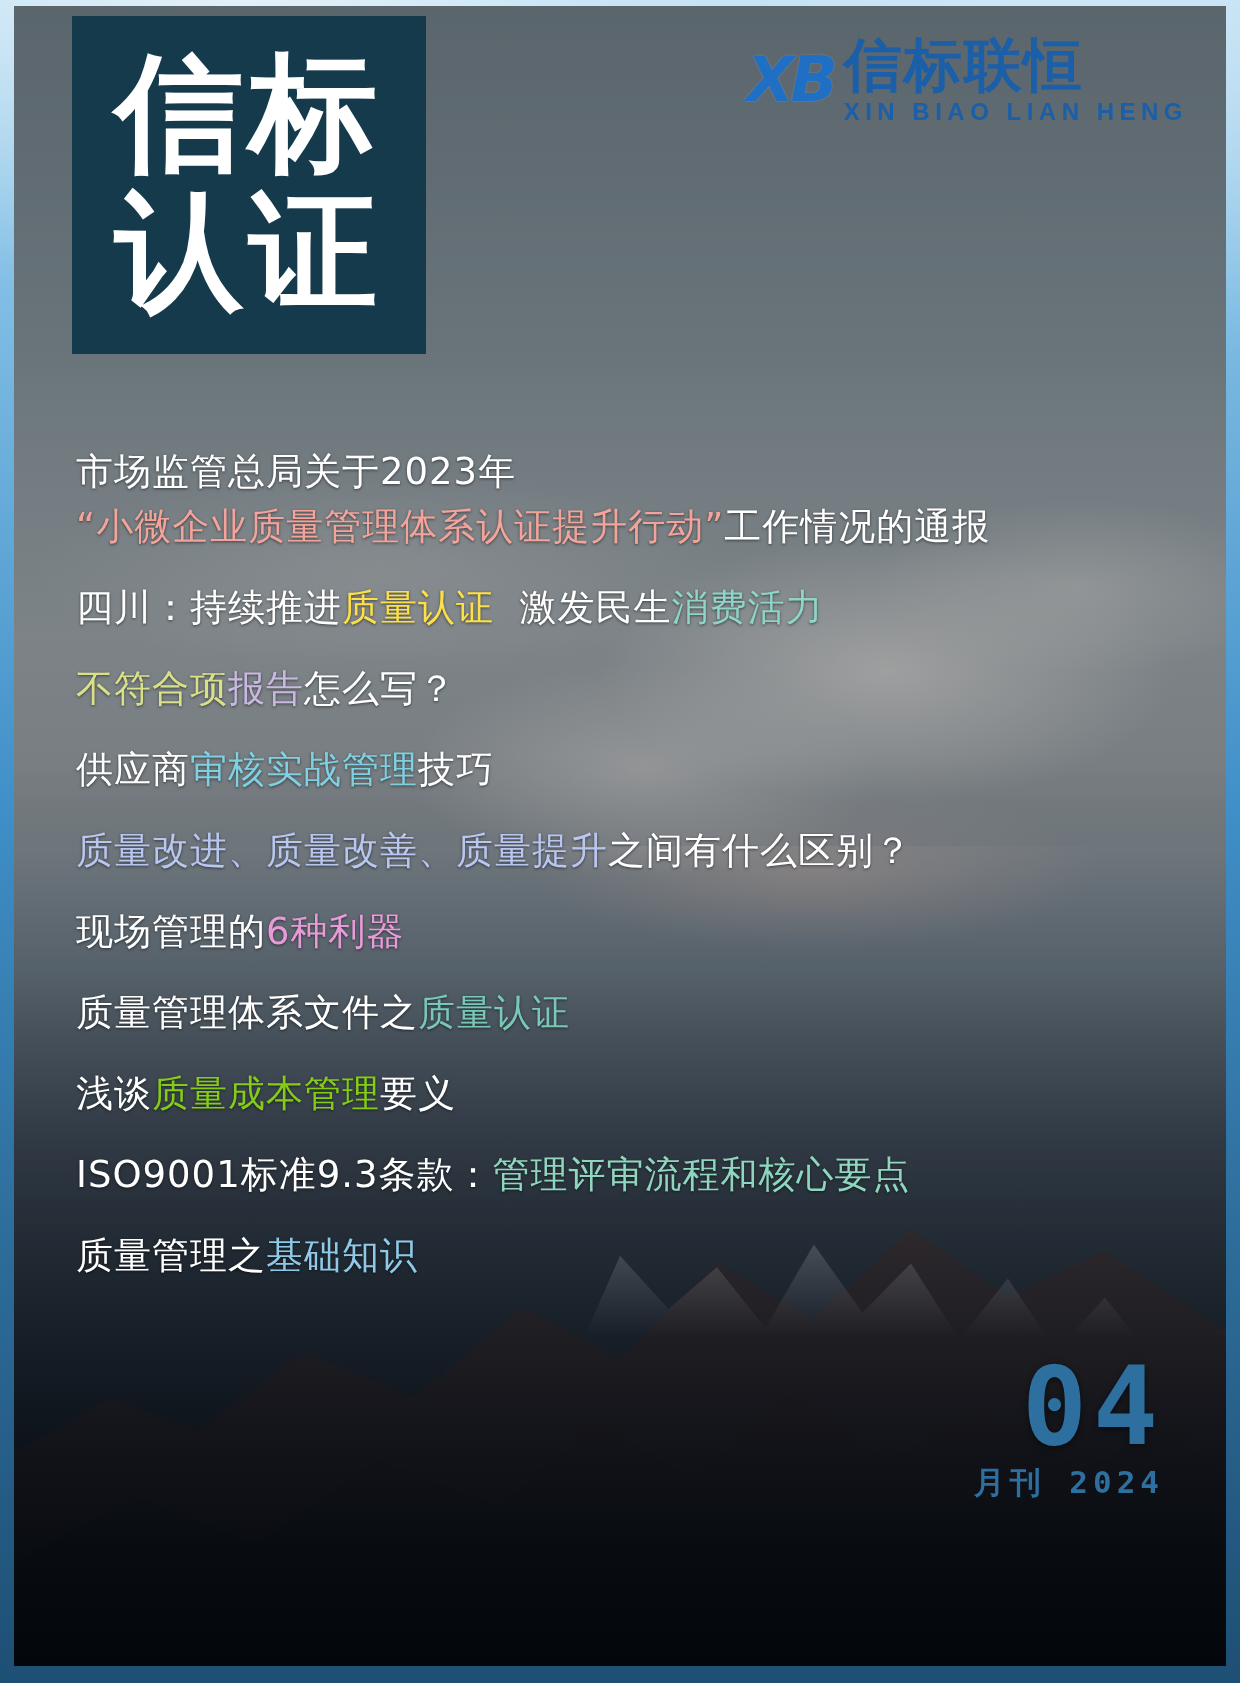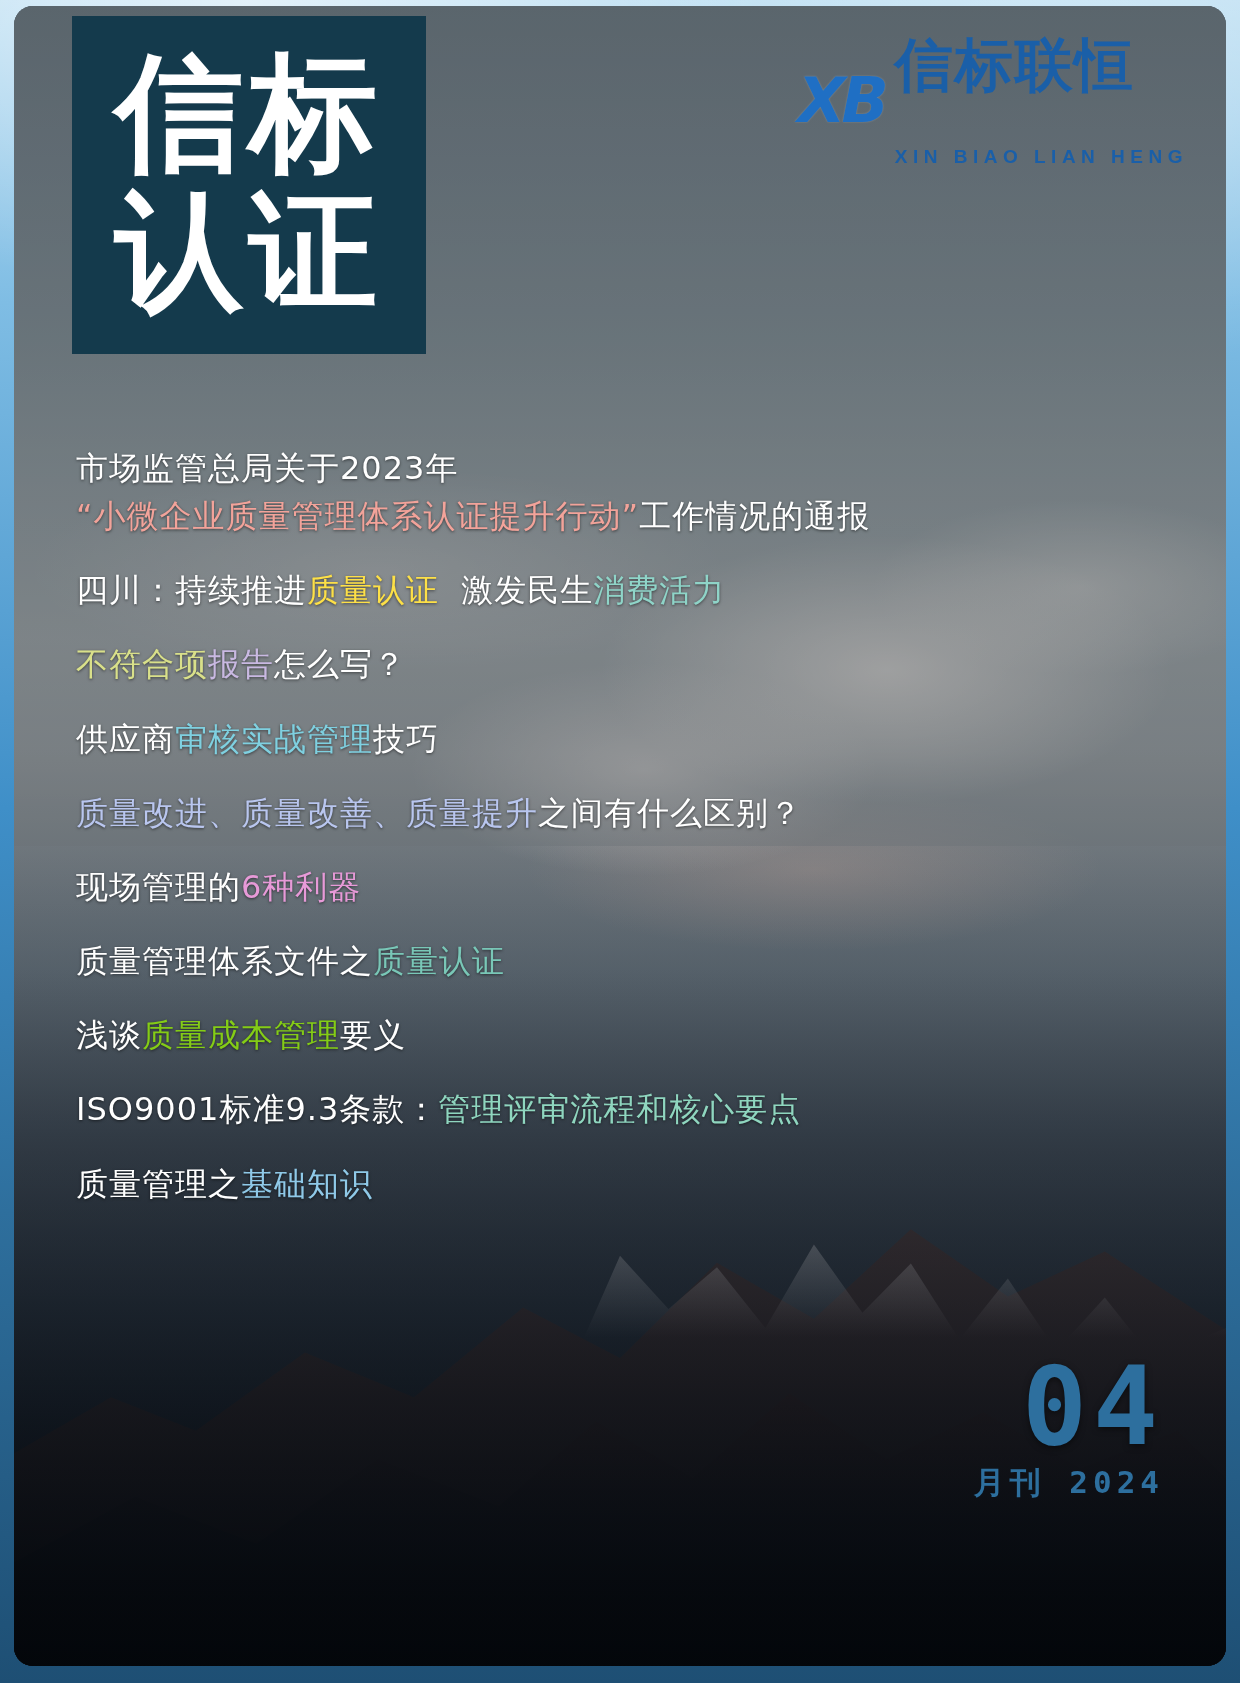--- a/index.html
+++ b/index.html
@@ -37,21 +37,20 @@
 
   
   .cover {
     position: absolute;
     left: 14px;
     top: 6px;
     width: 1212px;
     height: 1660px;
     overflow: hidden;
     background: #4b5a63;
-    border-radius: 19px;
   }
 
   
   .sky {
     position: absolute;
     inset: 0;
     background:
       linear-gradient(180deg,
         #5e6e78 0%,
         #6a7a84 10%,
@@ -156,50 +155,50 @@
   .brand-mark {
     font-family: "DejaVu Sans", sans-serif;
     font-style: italic;
     font-weight: bold;
     font-size: 62px;
     line-height: 1;
     color: #1f6fc4;
     letter-spacing: -4px;
     text-shadow: 0 0 2px rgba(255,255,255,0.25);
   }
-  .brand-text { display: flex; flex-direction: column; gap: 47px; }
+  .brand-text { display: flex; flex-direction: column; }
   .brand-cn {
     font-family: "DejaVu Sans", "Liberation Sans", sans-serif;
     font-weight: bold;
     font-size: 58px;
     line-height: 1;
     color: #1a5fa8;
     letter-spacing: 2px;
   }
   .brand-en {
     font-family: "Liberation Sans", sans-serif;
     font-weight: bold;
-    font-size: 19px;
+    font-size: 24px;
     line-height: 1;
     letter-spacing: 5.5px;
     color: #1a5fa8;
     margin-top: 6px;
     text-align: right;
   }
 
   
   .contents {
     position: absolute;
     left: 62px;
     top: 440px;
     width: 1090px;
   }
   .entry {
     font-family: "DejaVu Sans", "Liberation Sans", sans-serif;
-    font-size: 32px;
+    font-size: 37px;
     line-height: 1.38;
     color: #ffffff;
     margin-bottom: 30px;
     letter-spacing: 1px;
     text-shadow: 0 1px 3px rgba(0,0,0,0.55);
   }
   .entry .l2 { display: block; margin-top: 4px; }
   .entry span { white-space: pre-wrap; }
 
   

